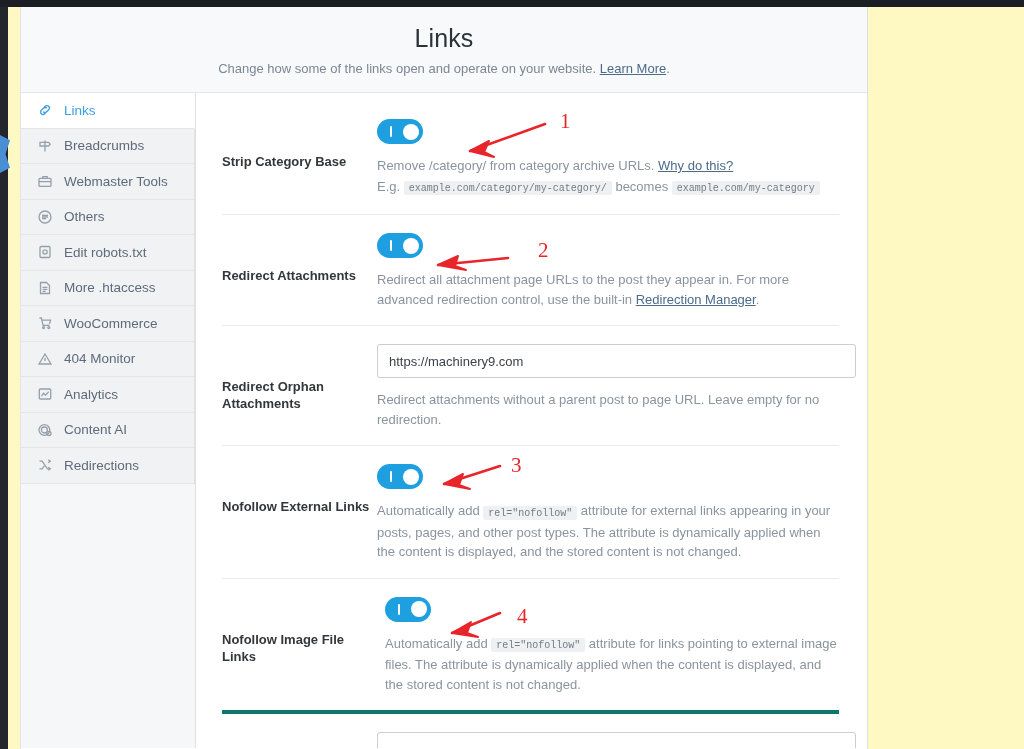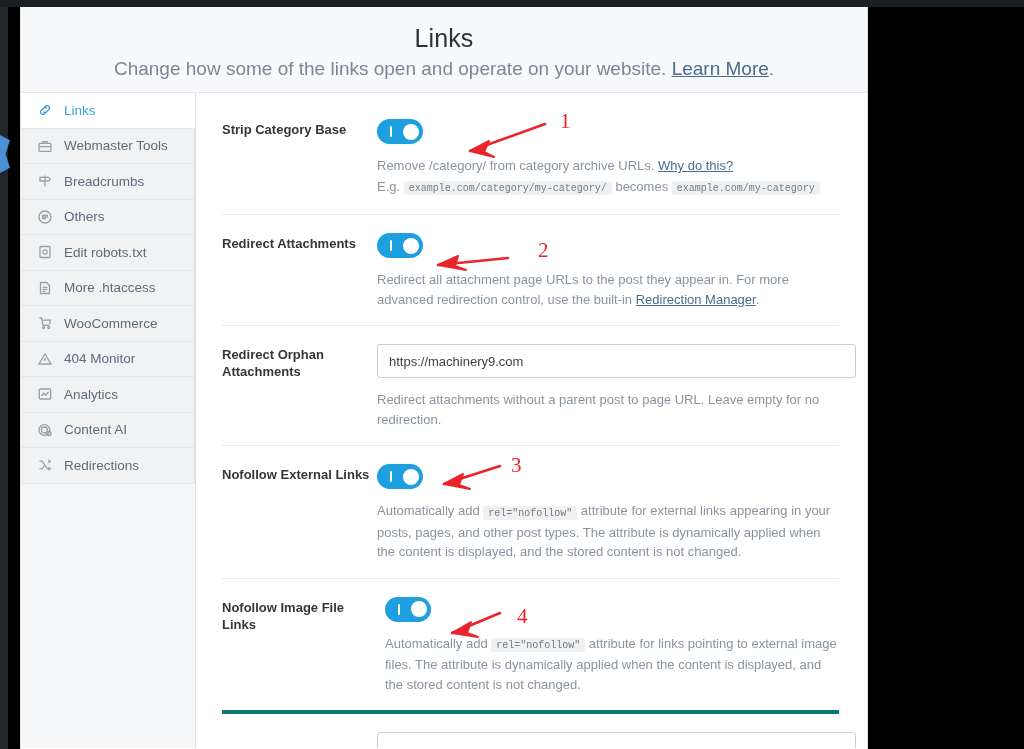--- a/index.html
+++ b/index.html
@@ -9,21 +9,21 @@
     height: 749px;
     overflow: hidden;
     background: #eef0f2;
     font-family: "Liberation Sans", sans-serif;
   }
 
   #screen {
     position: relative;
     width: 1024px;
     height: 749px;
-    background: #000000;
+    background: #fef9c3;
   }
 
   
   .top-bar {
     position: absolute;
     top: 0; left: 0;
     width: 1024px; height: 7px;
     background: #1b1f23;
   }
   .left-rail {
@@ -63,21 +63,21 @@
   }
   .panel-title {
     font-size: 25px;
     font-weight: 400;
     color: #2c3338;
     letter-spacing: .1px;
     line-height: 34px;
   }
   .panel-sub {
     margin-top: 4px;
-    font-size: 19px;
+    font-size: 13px;
     color: #7b8794;
     line-height: 20px;
   }
   .panel-sub a {
     color: #4a6b8a;
     text-decoration: underline;
   }
 
   
   .panel-body {
@@ -142,20 +142,21 @@
   .setting-row.last { border-bottom: 4px solid #0f766e; gap: 8px; }
 
   .s-label {
     width: 155px;
     flex: 0 0 155px;
     font-size: 13px;
     font-weight: bold;
     color: #32373c;
     line-height: 17px;
     padding-top: 2px;
+    margin-top: 32px;
   }
   .s-field {
     flex: 1;
     min-width: 0;
   }
 
   
   .toggle {
     width: 46px;
     height: 25px;
@@ -265,36 +266,36 @@
                 <path d="M6.2 9.8a2.4 2.4 0 0 0 3.4 0l2.1-2.1a2.4 2.4 0 1 0-3.4-3.4l-.9.9"></path>
                 <path d="M9.8 6.2a2.4 2.4 0 0 0-3.4 0L4.3 8.3a2.4 2.4 0 1 0 3.4 3.4l.9-.9"></path>
               </svg>
           </span>
           <span class="nav-label">Links</span>
         </div>
 
         <div class="nav-item">
           <span class="nav-ico">
             <svg viewBox="0 0 16 16">
+                <path d="M8 2.5v11"></path>
+                <path d="M3 4.4h8.6l1.6 1.8-1.6 1.8H3z"></path>
+              </svg>
+          </span>
+          <span class="nav-label">Breadcrumbs</span>
+        </div>
+
+        <div class="nav-item">
+          <span class="nav-ico">
+            <svg viewBox="0 0 16 16">
                 <rect x="2" y="5.4" width="12" height="8" rx="1"></rect>
                 <path d="M5.8 5.4V3.6h4.4v1.8"></path>
                 <path d="M2 8.6h12"></path>
               </svg>
           </span>
           <span class="nav-label">Webmaster Tools</span>
-        </div>
-
-        <div class="nav-item">
-          <span class="nav-ico">
-            <svg viewBox="0 0 16 16">
-                <path d="M8 2.5v11"></path>
-                <path d="M3 4.4h8.6l1.6 1.8-1.6 1.8H3z"></path>
-              </svg>
-          </span>
-          <span class="nav-label">Breadcrumbs</span>
         </div>
 
         <div class="nav-item">
           <span class="nav-ico">
             <svg viewBox="0 0 16 16">
                 <circle cx="8" cy="8" r="6"></circle>
                 <path d="M5 6.3h6M5 8h6M5 9.7h4"></path>
               </svg>
           </span>
           <span class="nav-label">Others</span>

